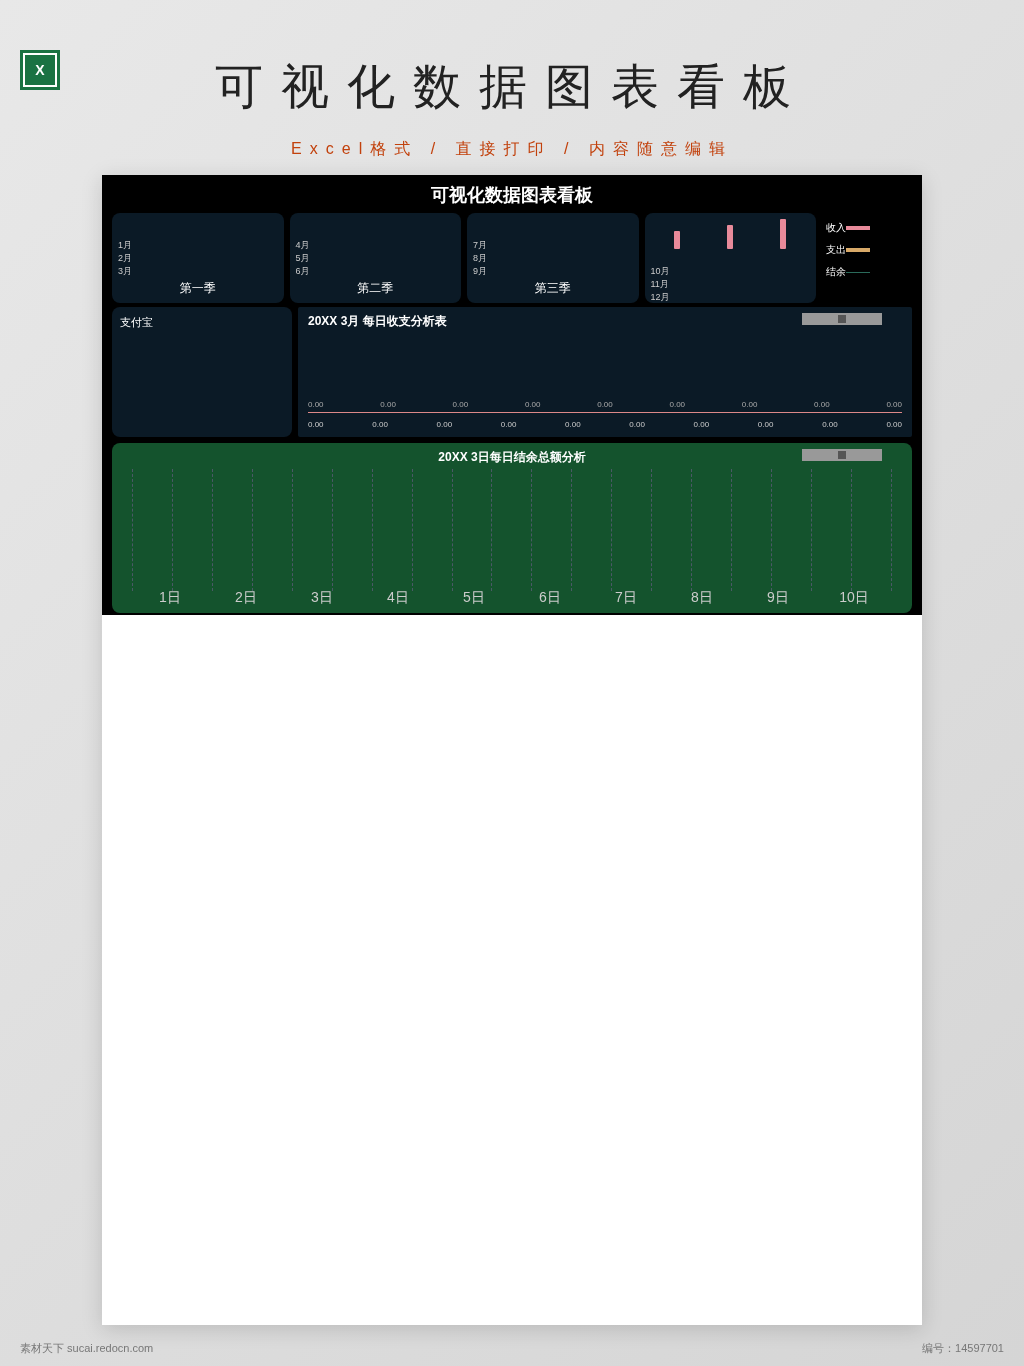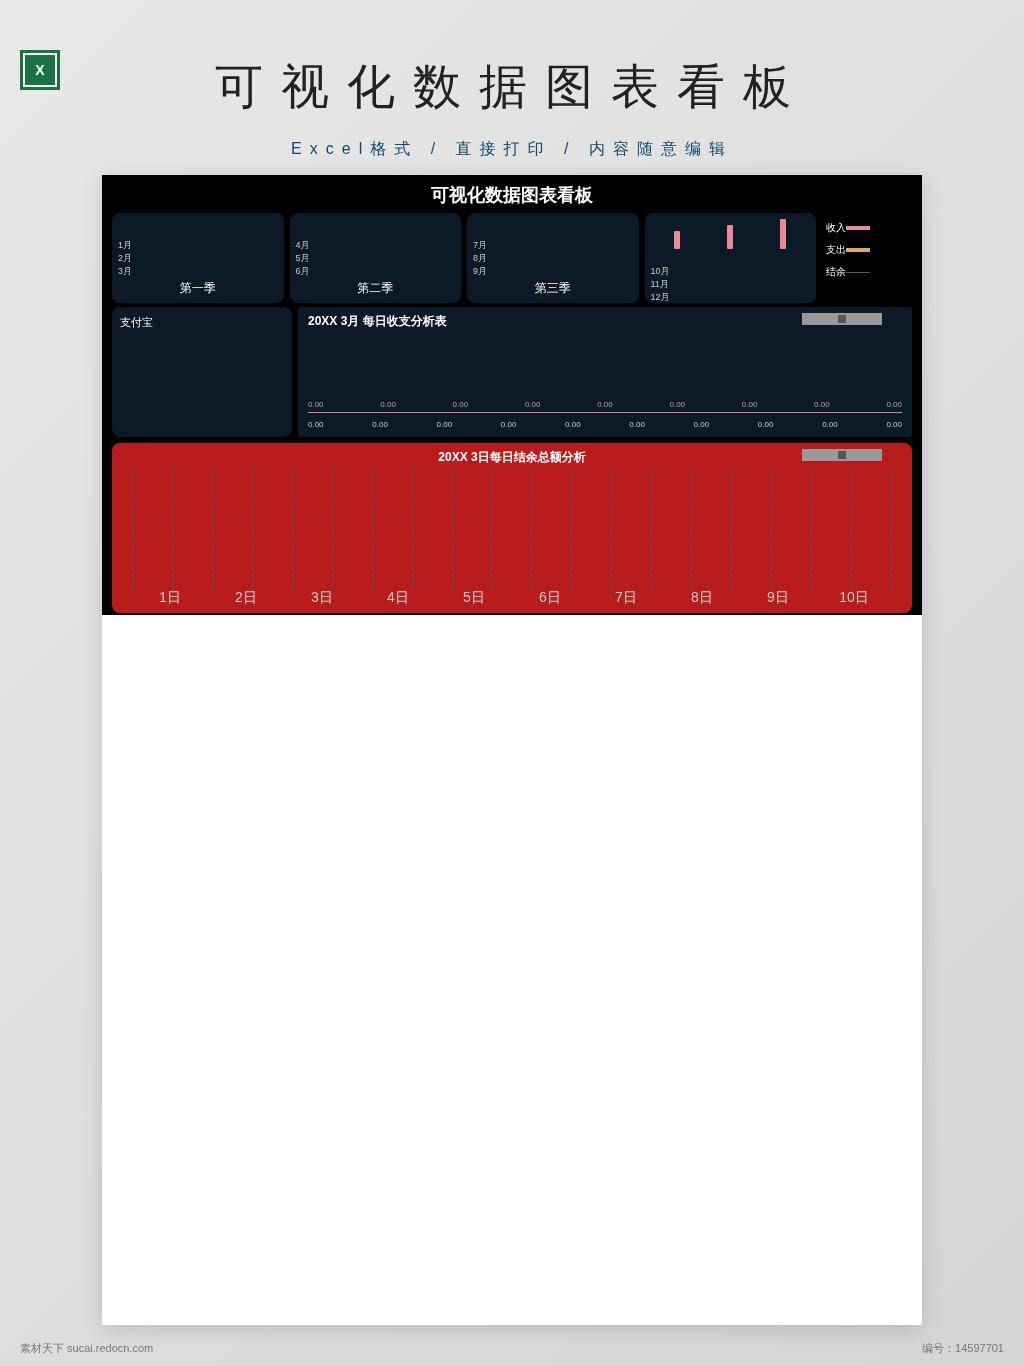--- a/index.html
+++ b/index.html
@@ -37,21 +37,21 @@
   font-size: 48px;
   letter-spacing: 18px;
   padding-top: 55px;
   color: #222;
   font-weight: 400;
 }
 .subtitle {
   text-align: center;
   font-size: 16px;
   letter-spacing: 8px;
-  color: #0c4a6e;
+  color: #c2410c;
   margin-top: 20px;
 }
 .sheet {
   position: absolute;
   top: 175px;
   left: 102px;
   width: 820px;
   height: 1150px;
   background: #fff;
   box-shadow: 0 4px 20px rgba(0,0,0,0.15);
@@ -189,21 +189,21 @@
   left: 10px;
   right: 10px;
   display: flex;
   justify-content: space-between;
   font-size: 8px;
   color: #ccc;
 }
 .bottom-card {
   margin-top: 6px;
   height: 170px;
-  background: #b91c1c;
+  background: #14532d;
   border-radius: 8px;
   padding: 6px 10px;
   position: relative;
 }
 .bottom-title {
   text-align: center;
   font-size: 12px;
   font-weight: bold;
 }
 .bottom-grid {

